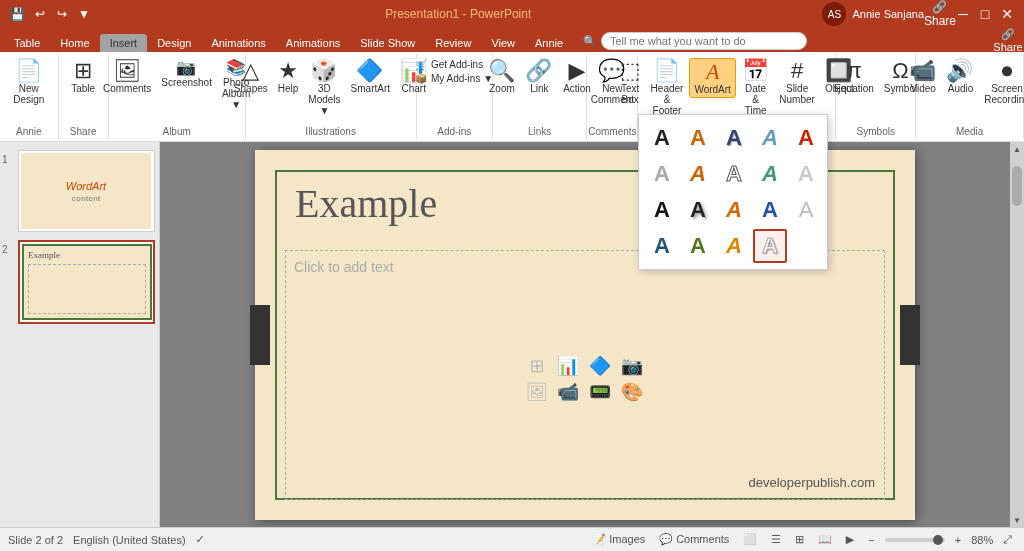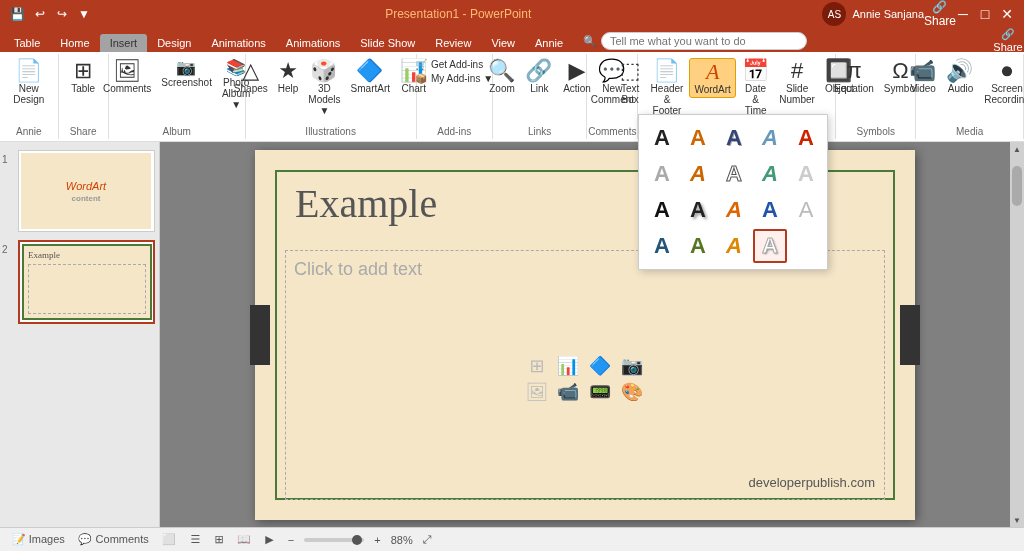--- a/index.html
+++ b/index.html
@@ -201,21 +201,21 @@
       right: 30px;
       top: 100px;
       bottom: 20px;
       border: 1px dashed #aaa;
       display: flex;
       flex-direction: column;
       align-items: flex-start;
       justify-content: flex-start;
       padding: 8px;
     }
-    .click-to-add { color: #aaa; font-size: 18px; }
+    .click-to-add { color: #aaa; font-size: 14px; }
     .content-icon { font-size: 18px; color: #bbb; text-align: center; cursor: pointer; }
 
     .slide-url {
       position: absolute;
       bottom: 30px;
       right: 40px;
       font-size: 13px;
       color: #555;
       margin-left: 48px;
     }
@@ -642,20 +642,25 @@
   <div class="canvas-scroll">
     <div class="canvas-scroll-up">▲</div>
     <div class="canvas-scroll-track">
       <div class="canvas-scroll-thumb"></div>
     </div>
     <div class="canvas-scroll-down">▼</div>
   </div>
 </div>
 
 <div class="status-bar">
+  <div class="status-left">
+    <span>Slide 2 of 2</span>
+    <span>English (United States)</span>
+    <span>✓</span>
+  </div>
   <div class="status-right">
     <button class="status-btn">📝 <span>Images</span></button>
     <button class="status-btn">💬 <span>Comments</span></button>
 
     <button class="status-btn">⬜</button>
     <button class="status-btn">☰</button>
     <button class="status-btn">⊞</button>
     <button class="status-btn">📖</button>
     <button class="status-btn">▶</button>
 

